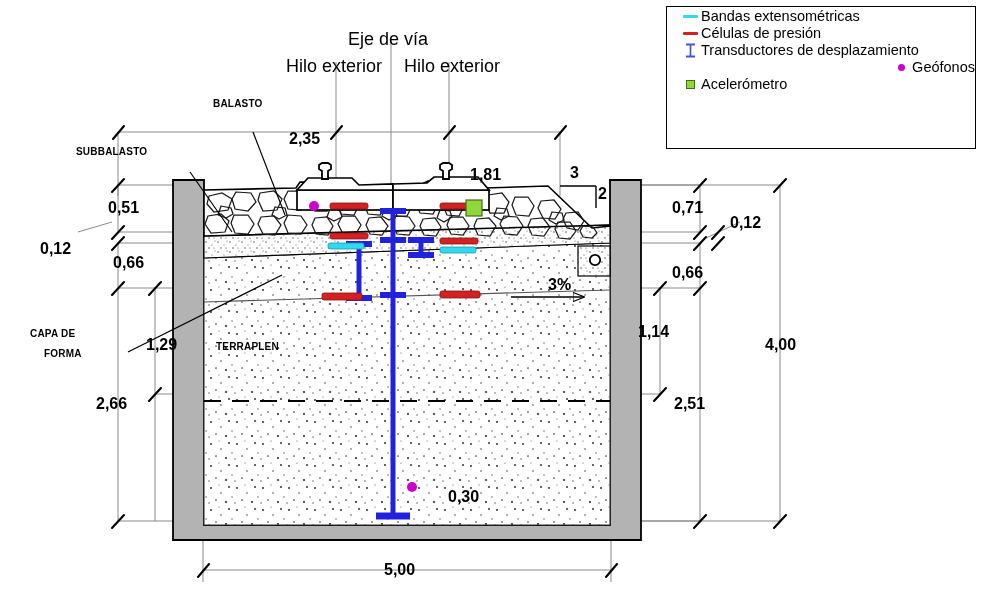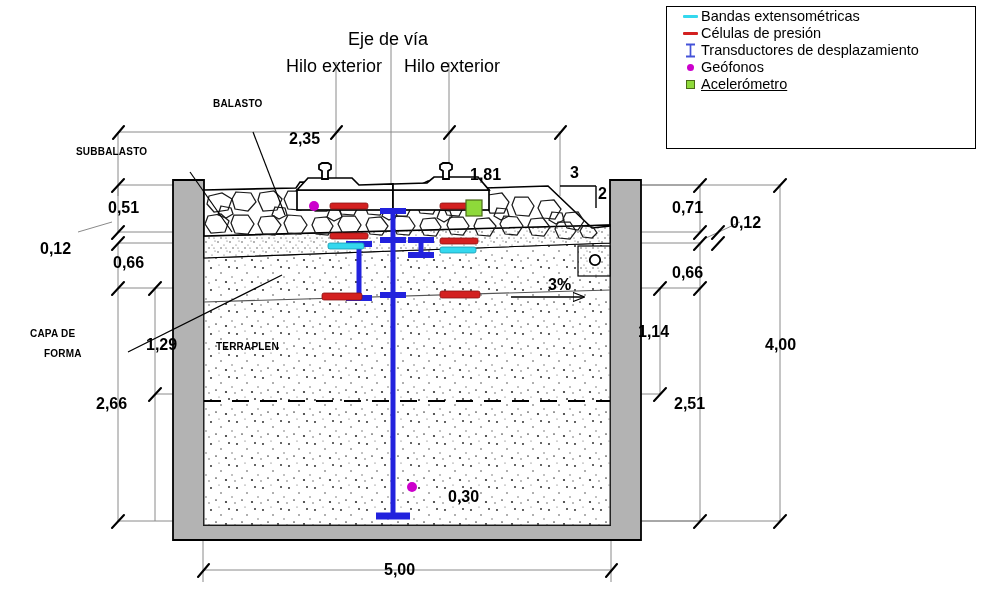--- a/index.html
+++ b/index.html
@@ -354,28 +354,28 @@
     <span class="legend-sym">
       <svg width="11" height="15" viewBox="0 0 11 15">
         <line x1="5.5" y1="1.5" x2="5.5" y2="13.5" stroke="#4452d8" stroke-width="1.7"></line>
         <line x1="1" y1="1.5" x2="10" y2="1.5" stroke="#4452d8" stroke-width="2"></line>
         <line x1="1" y1="13.5" x2="10" y2="13.5" stroke="#4452d8" stroke-width="2"></line>
       </svg>
     </span>
     <span>Transductores de desplazamiento</span>
   </div>
 
-  <div class="legend-row" style="margin:1px 0 1px 12px;">
+  <div class="legend-row" style="margin:1px 0 1px 12px;justify-content:flex-end;">
     <span class="legend-sym">
       <span class="sym-dot" style="background:#cc00cc;"></span>
     </span>
     <span>Geófonos</span>
   </div>
 
-  <div class="legend-row" style="margin:1px 0 12px 12px;text-decoration:underline;">
+  <div class="legend-row" style="margin:1px 0 12px 12px;">
     <span class="legend-sym">
       <span class="sym-sq" style="background:#8ed93a;"></span>
     </span>
     <span>Acelerómetro</span>
   </div>
 </div>
 
 </div>
 
 </body></html>

